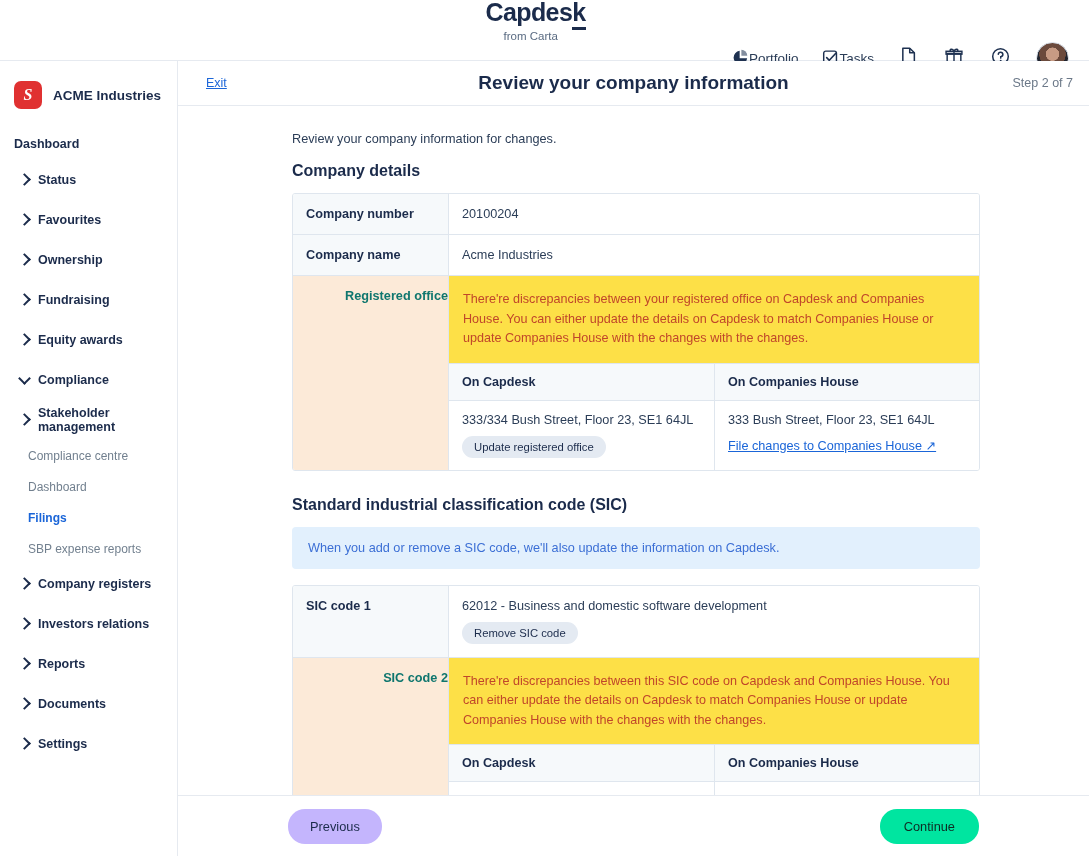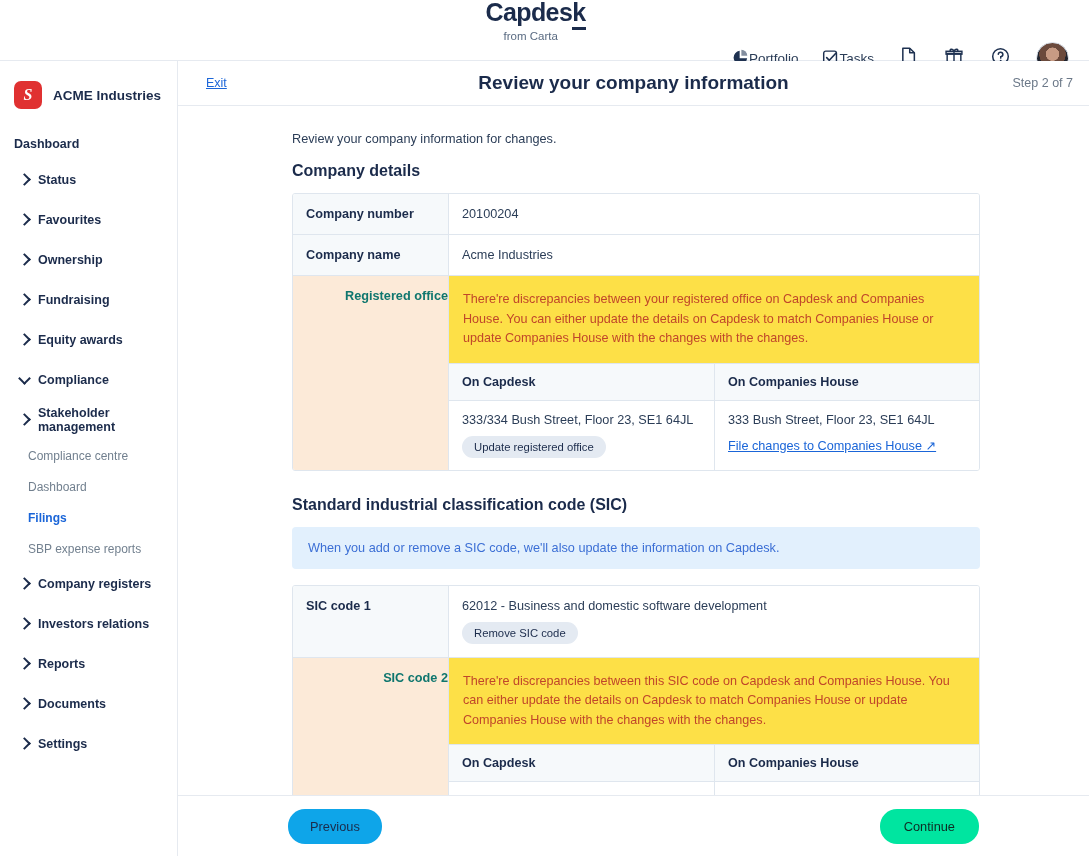--- a/index.html
+++ b/index.html
@@ -164,21 +164,21 @@
     width: 688px; background: #e2f0fd; border-radius: 4px;
     padding: 14px 16px; margin-bottom: 16px;
     font-size: 12.7px; color: #3c6fd5;
   }
   .main-footer {
     position: absolute; bottom: 0; left: 0; width: 911px; height: 61px;
     border-top: 1px solid #e6eaf0; background: #ffffff;
     display: flex; align-items: center; padding: 0 110px;
   }
   .btn-prev {
-    background: #0ea5e9; color: #1b2b4b; border: none; border-radius: 17px;
+    background: #c4b5fd; color: #1b2b4b; border: none; border-radius: 17px;
     padding: 10px 22px; font-size: 12.8px;
     font-family: "Liberation Sans", sans-serif; cursor: pointer;
   }
   .btn-continue {
     margin-left: auto; background: #00e5a0; color: #0e2b23; border: none;
     border-radius: 17px; padding: 10px 24px; font-size: 12.8px;
     font-family: "Liberation Sans", sans-serif; cursor: pointer;
   }
 </style>
 </head>

